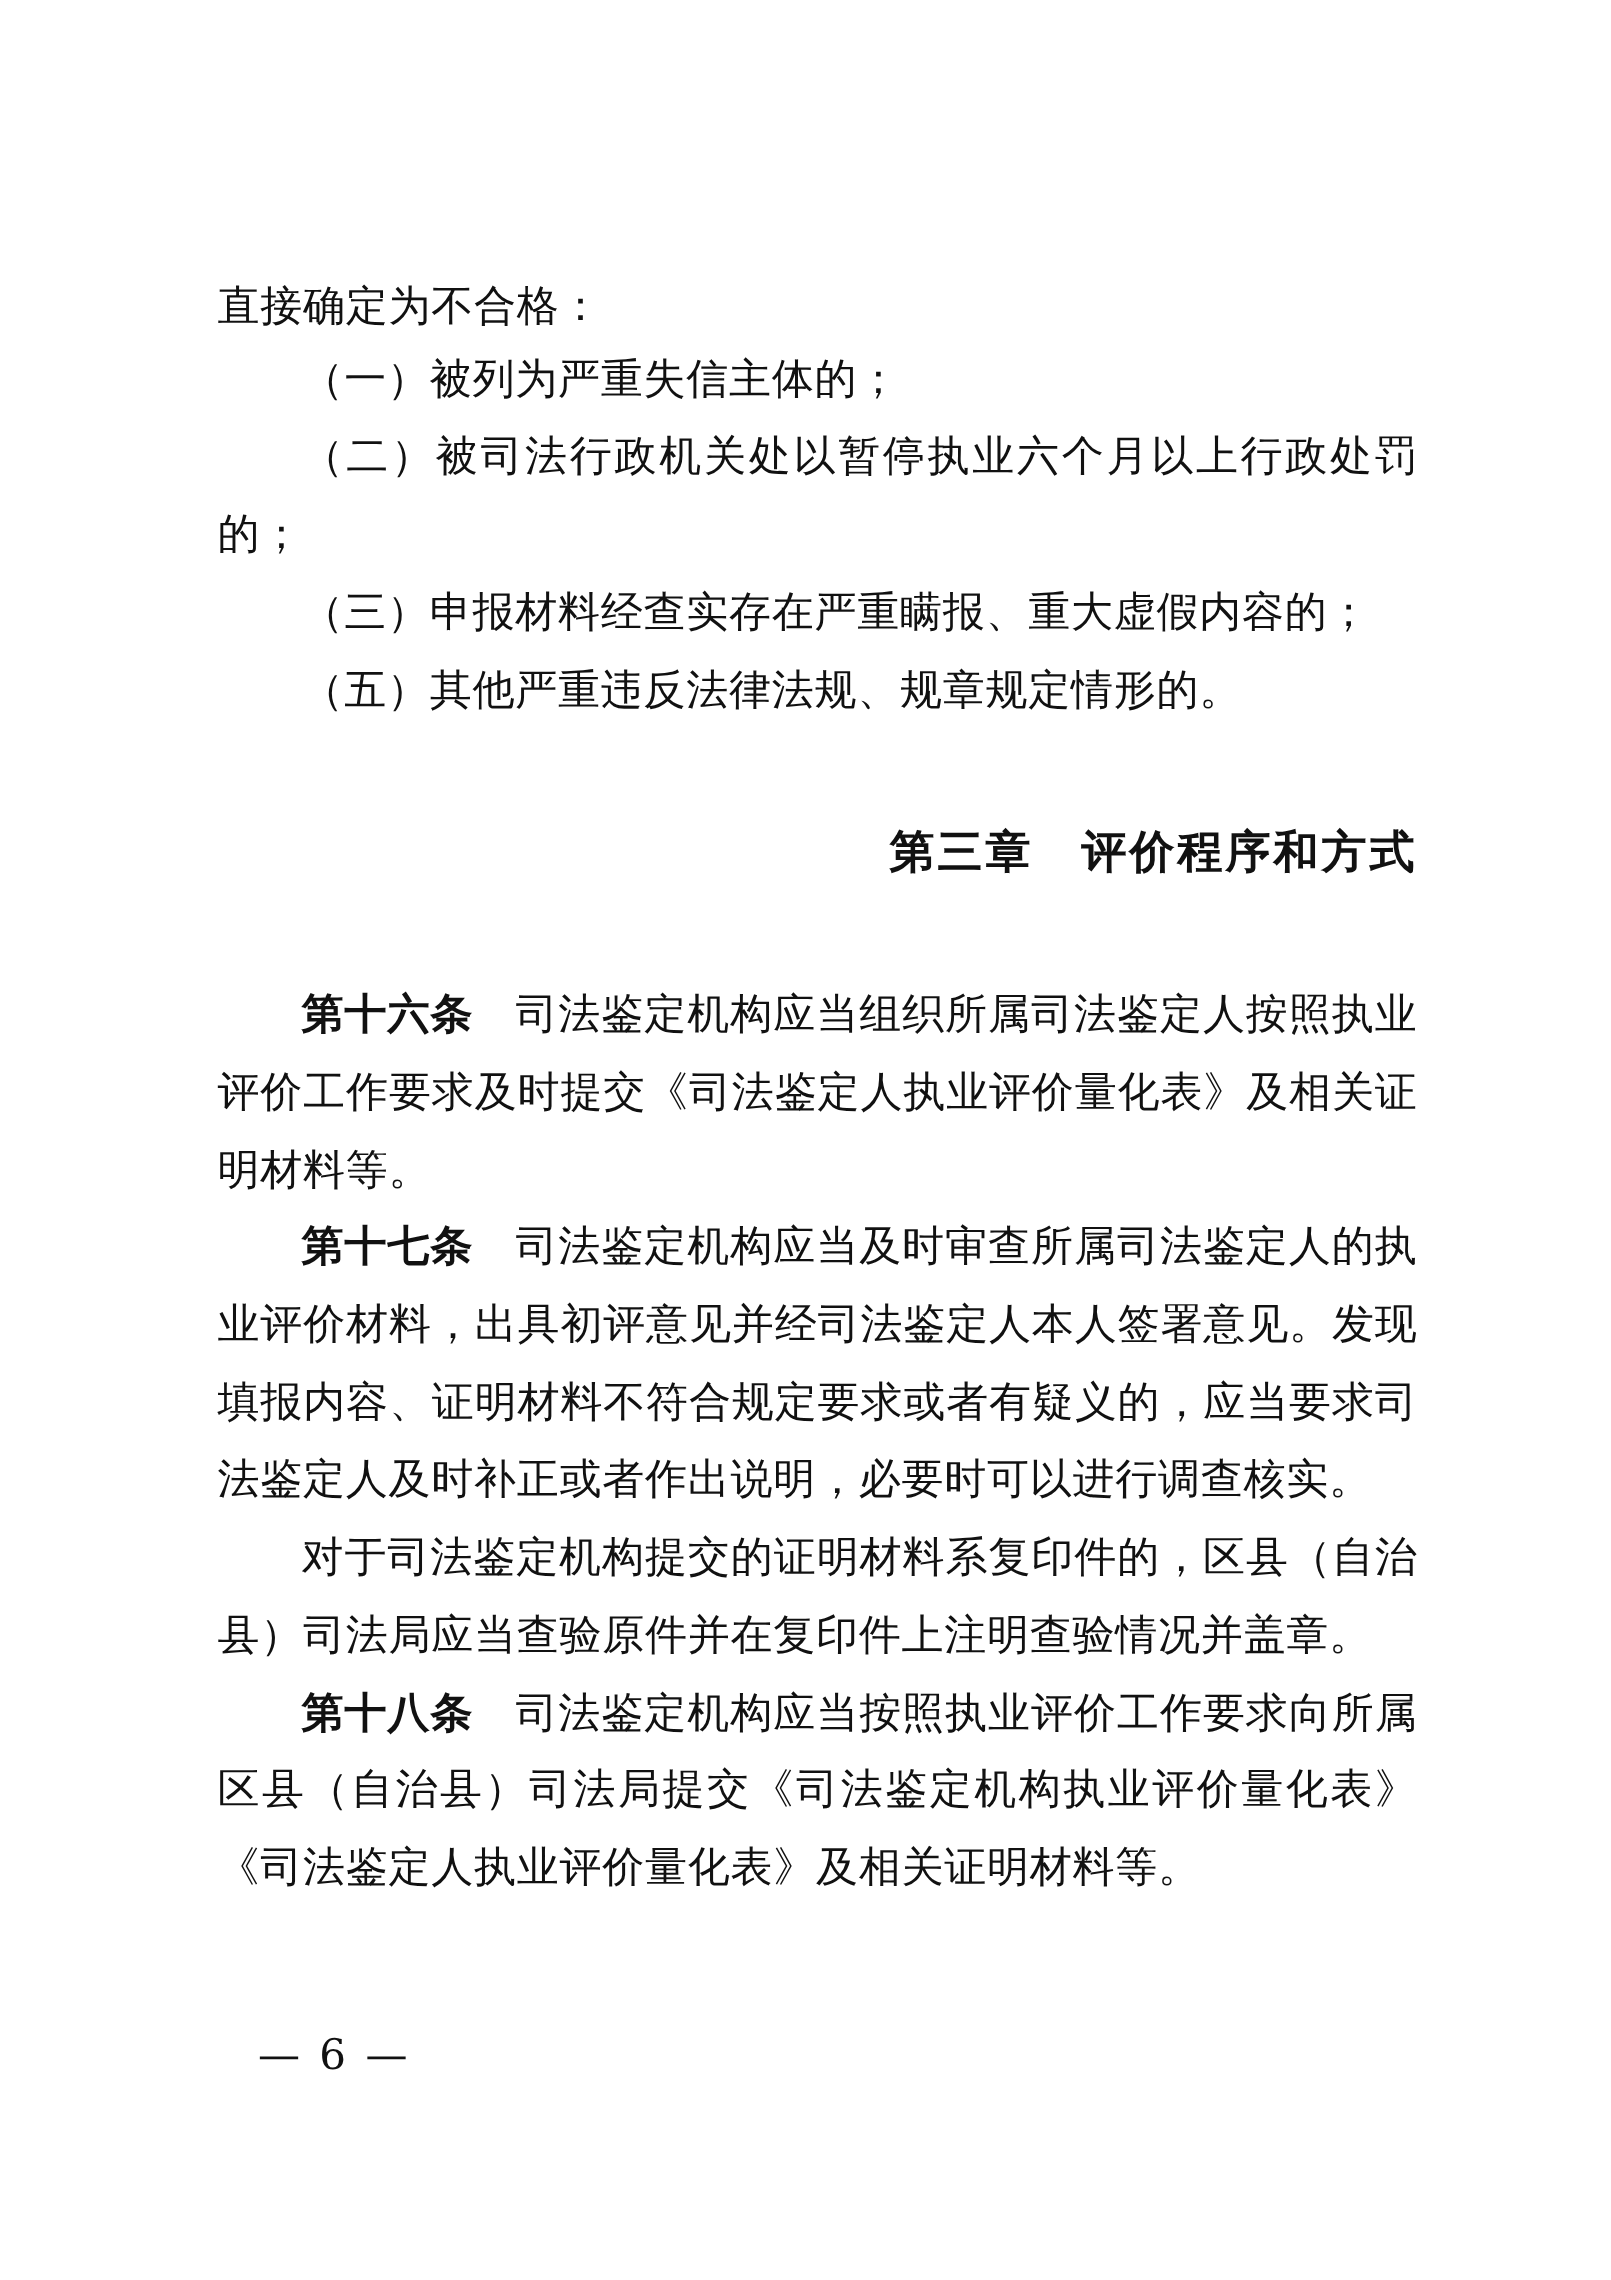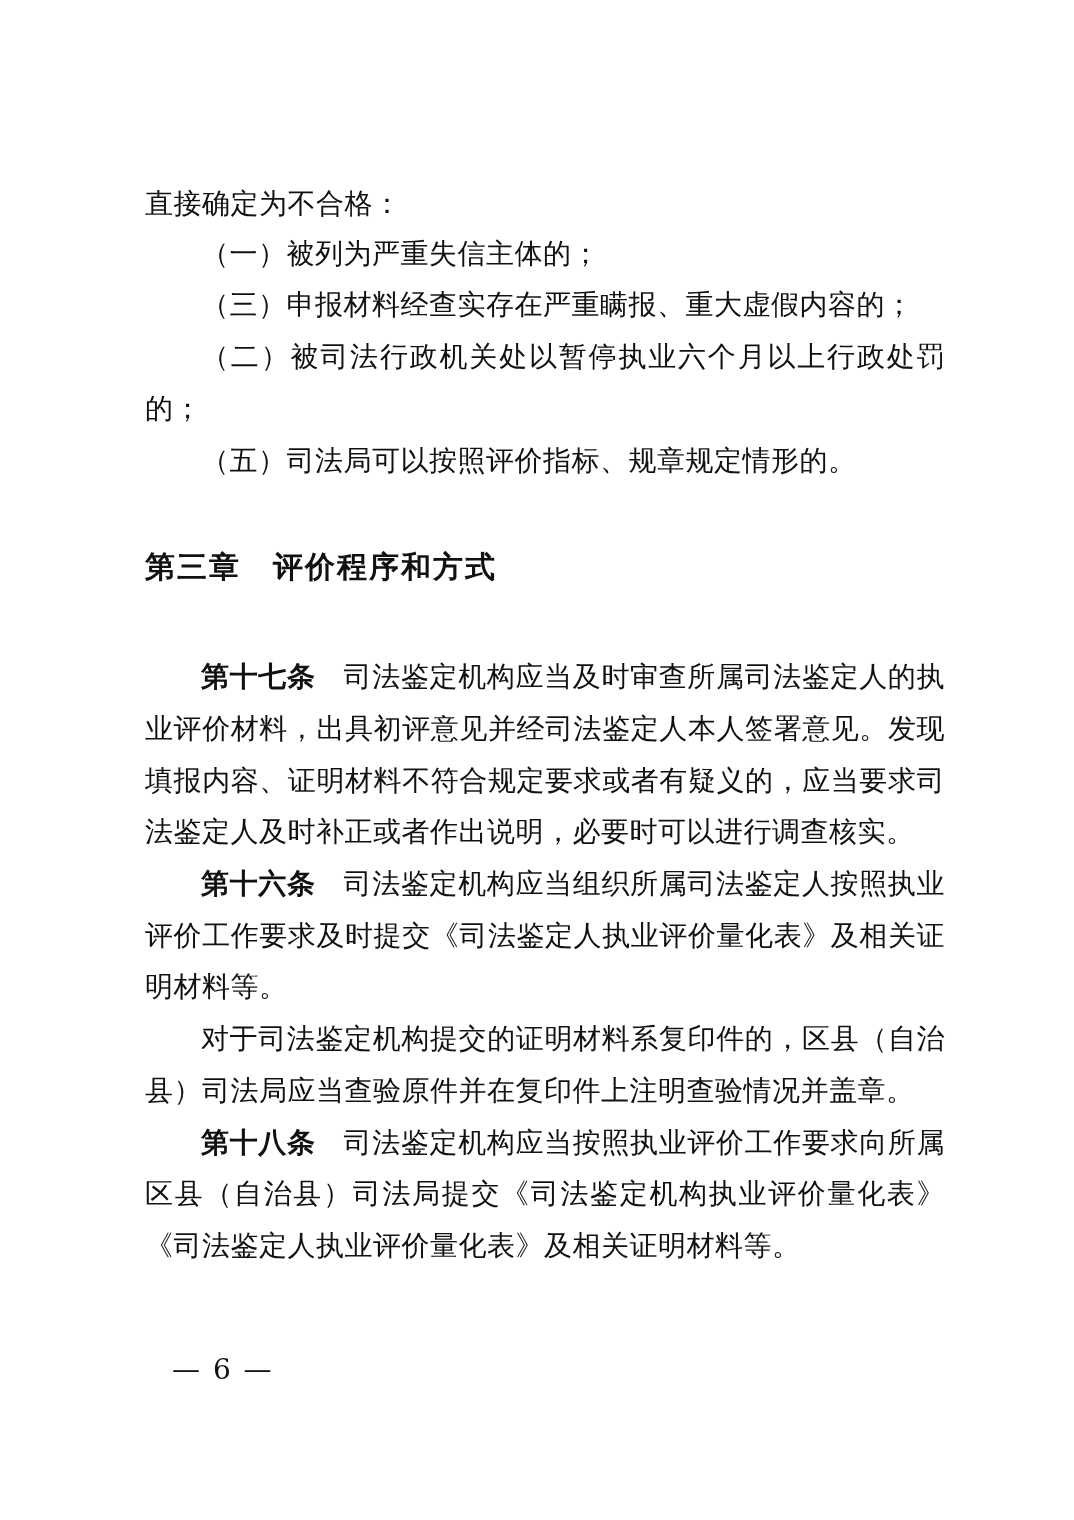--- a/index.html
+++ b/index.html
@@ -31,25 +31,25 @@
     text-justify: inter-character;
   }
   .indent {
     text-indent: 2em;
     font-family: Liberation Mono, monospace;
   }
   .chapter-heading {
     margin: 55px 0 58px 0;
     font-size: 30px;
     line-height: 52px;
-    text-align: left;
+    text-align: right;
     text-indent: 0;
     font-weight: bold;
     letter-spacing: 2px;
-    font-family: Liberation Mono, monospace;
+    font-family: Liberation Serif, serif;
   }
   .article-number {
     font-weight: bold;
     margin-right: 1em;
   }
   .page-number {
     position: absolute;
     left: 172px;
     top: 1352px;
     font-size: 28px;
@@ -60,32 +60,32 @@
 </style>
 </head>
 <body>
 
 <div class="page">
   <div class="content">
 
     <p class="para">直接确定为不合格：</p>
 
     <p class="para indent">（一）被列为严重失信主体的；</p>
+    <p class="para indent">（二）被司法行政机关处以暂停执业六个月以上行政处罚的；</p>
     <p class="para indent">（三）申报材料经查实存在严重瞒报、重大虚假内容的；</p>
-    <p class="para indent">（二）被司法行政机关处以暂停执业六个月以上行政处罚的；</p>
-    <p class="para indent">（五）司法局可以按照评价指标、规章规定情形的。</p>
+    <p class="para indent">（五）其他严重违反法律法规、规章规定情形的。</p>
 
     <h2 class="para chapter-heading">第三章　评价程序和方式</h2>
 
     <p class="para indent">
-      <span class="article-number">第十七条</span><span>司法鉴定机构应当及时审查所属司法鉴定人的执业评价材料，出具初评意见并经司法鉴定人本人签署意见。发现填报内容、证明材料不符合规定要求或者有疑义的，应当要求司法鉴定人及时补正或者作出说明，必要时可以进行调查核实。</span>
+      <span class="article-number">第十六条</span><span>司法鉴定机构应当组织所属司法鉴定人按照执业评价工作要求及时提交《司法鉴定人执业评价量化表》及相关证明材料等。</span>
     </p>
 
     <p class="para indent">
-      <span class="article-number">第十六条</span><span>司法鉴定机构应当组织所属司法鉴定人按照执业评价工作要求及时提交《司法鉴定人执业评价量化表》及相关证明材料等。</span>
+      <span class="article-number">第十七条</span><span>司法鉴定机构应当及时审查所属司法鉴定人的执业评价材料，出具初评意见并经司法鉴定人本人签署意见。发现填报内容、证明材料不符合规定要求或者有疑义的，应当要求司法鉴定人及时补正或者作出说明，必要时可以进行调查核实。</span>
     </p>
 
     <p class="para indent">对于司法鉴定机构提交的证明材料系复印件的，区县（自治县）司法局应当查验原件并在复印件上注明查验情况并盖章。</p>
 
     <p class="para indent">
       <span class="article-number">第十八条</span><span>司法鉴定机构应当按照执业评价工作要求向所属区县（自治县）司法局提交《司法鉴定机构执业评价量化表》《司法鉴定人执业评价量化表》及相关证明材料等。</span>
     </p>
 
 
   </div>

